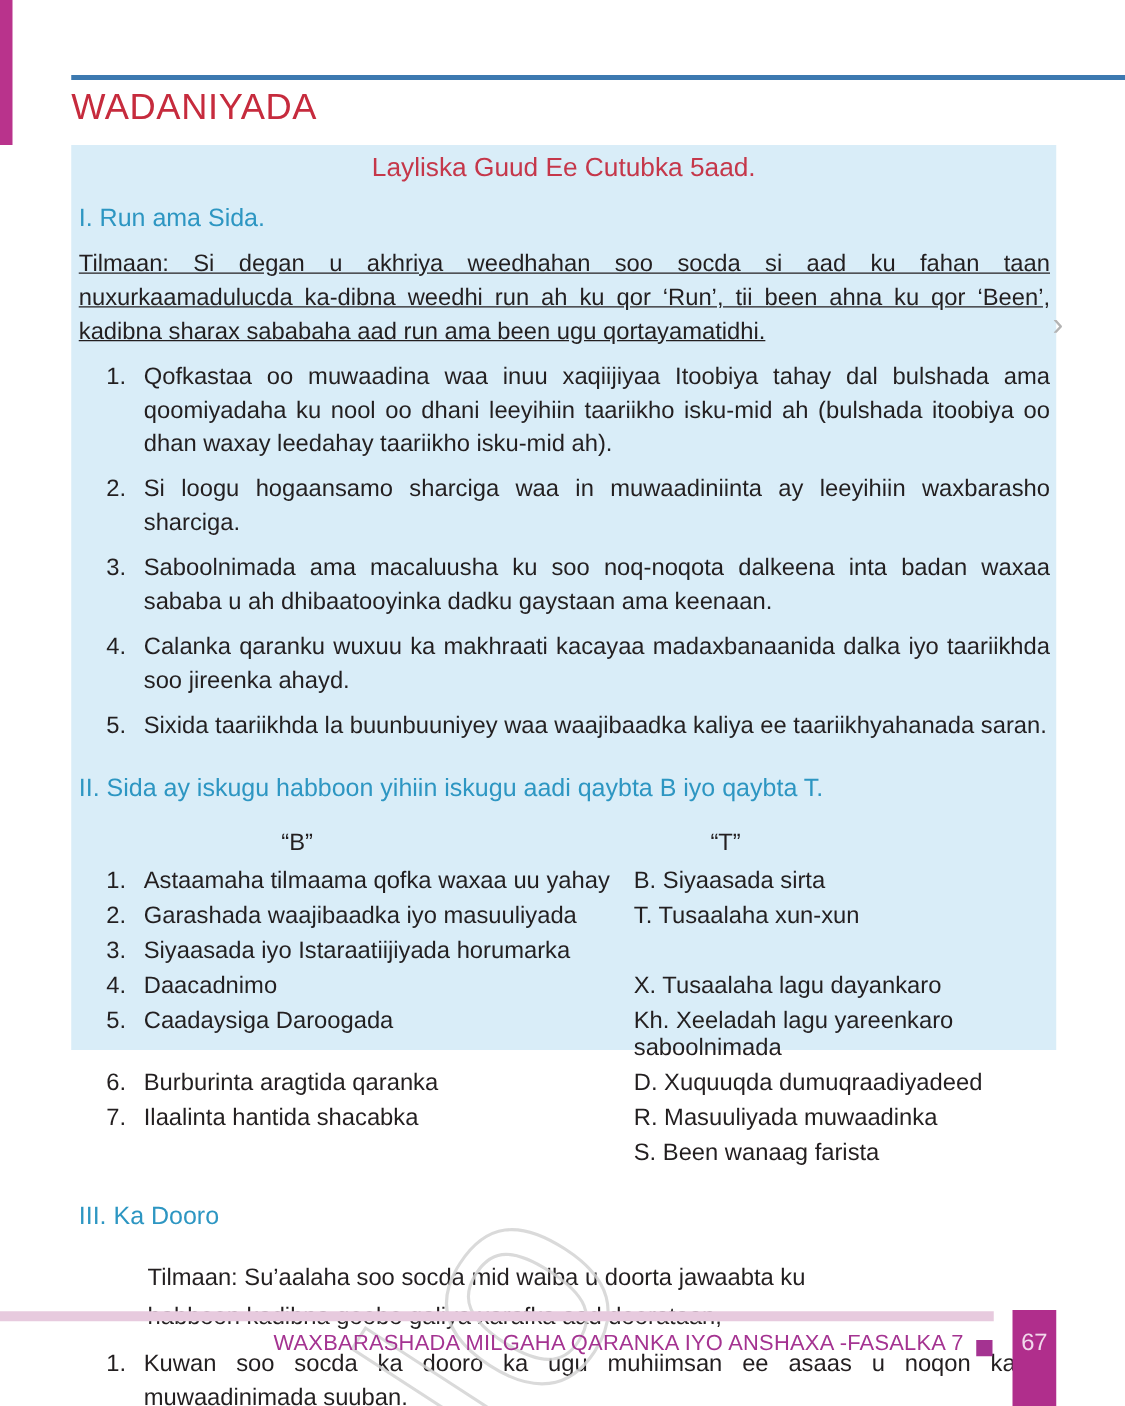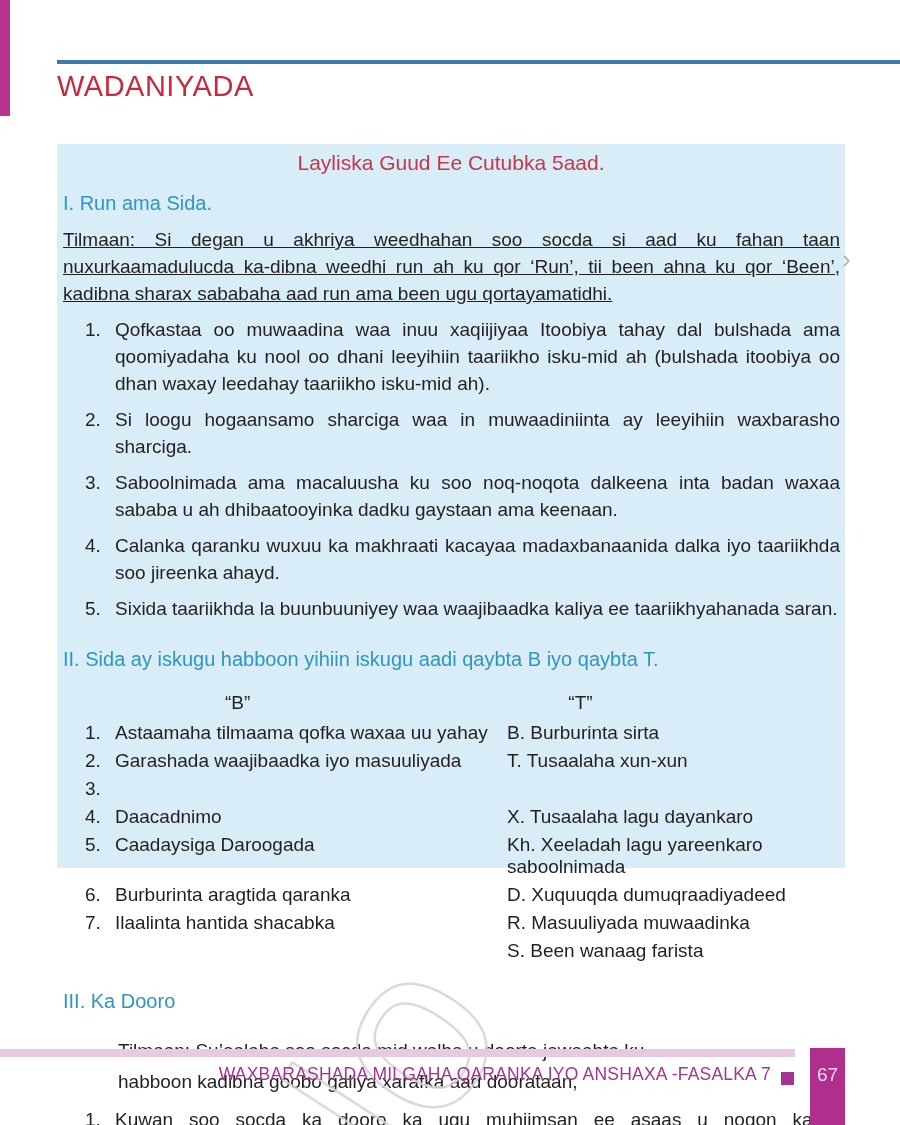--- a/index.html
+++ b/index.html
@@ -18,21 +18,21 @@
   }
   .top-rule {
     position: absolute; left: 57px; right: 0; top: 60px;
     height: 4px; background: #3c79b0;
   }
   .chapter-title {
     position: absolute; left: 57px; top: 70px;
     font-size: 29px; color: #c62b3d; letter-spacing: 0.5px;
   }
   .content-box {
-    position: absolute; left: 57px; top: 144px;
+    position: absolute; left: 57px; top: 116px;
     width: 788px; height: 724px;
     background: #d9edf8;
     font-size: 19px;
     line-height: 27px;
   }
   .box-title {
     padding-top: 5px;
     text-align: center;
     color: #c5374a;
     font-size: 21px;
@@ -135,29 +135,30 @@
 
   <div class="sec-heading mt-big">II.  Sida ay iskugu habboon yihiin iskugu aadi qaybta B iyo qaybta T.</div>
   <div class="bt-headers">
     <span class="hdr-b">“B”</span>
     <span class="hdr-t">“T”</span>
   </div>
 
   <div class="match-row">
     <span class="num">1.</span>
     <span class="left">Astaamaha  tilmaama qofka waxaa uu yahay</span>
-    <span class="right">B. Burburinta sirta</span>
+    <span class="right">B. Siyaasada sirta</span>
   </div>
   <div class="match-row">
     <span class="num">2.</span>
     <span class="left">Garashada waajibaadka iyo masuuliyada</span>
     <span class="right">T. Tusaalaha xun-xun</span>
   </div>
   <div class="match-row">
     <span class="num">3.</span>
+    <span class="left">Siyaasada iyo Istaraatiijiyada horumarka</span>
   </div>
   <div class="match-row">
     <span class="num">4.</span>
     <span class="left">Daacadnimo</span>
     <span class="right">X. Tusaalaha lagu dayankaro</span>
   </div>
   <div class="match-row">
     <span class="num">5.</span>
     <span class="left">Caadaysiga Daroogada</span>
     <span class="right">Kh. Xeeladah lagu yareenkaro saboolnimada</span>

